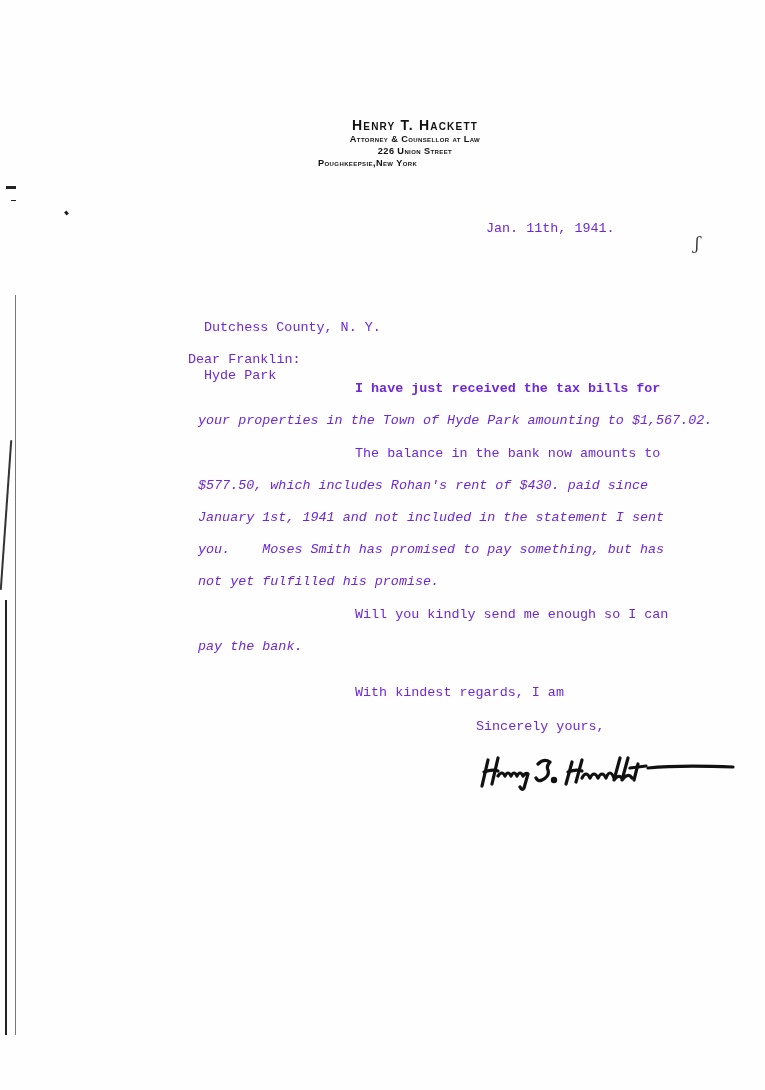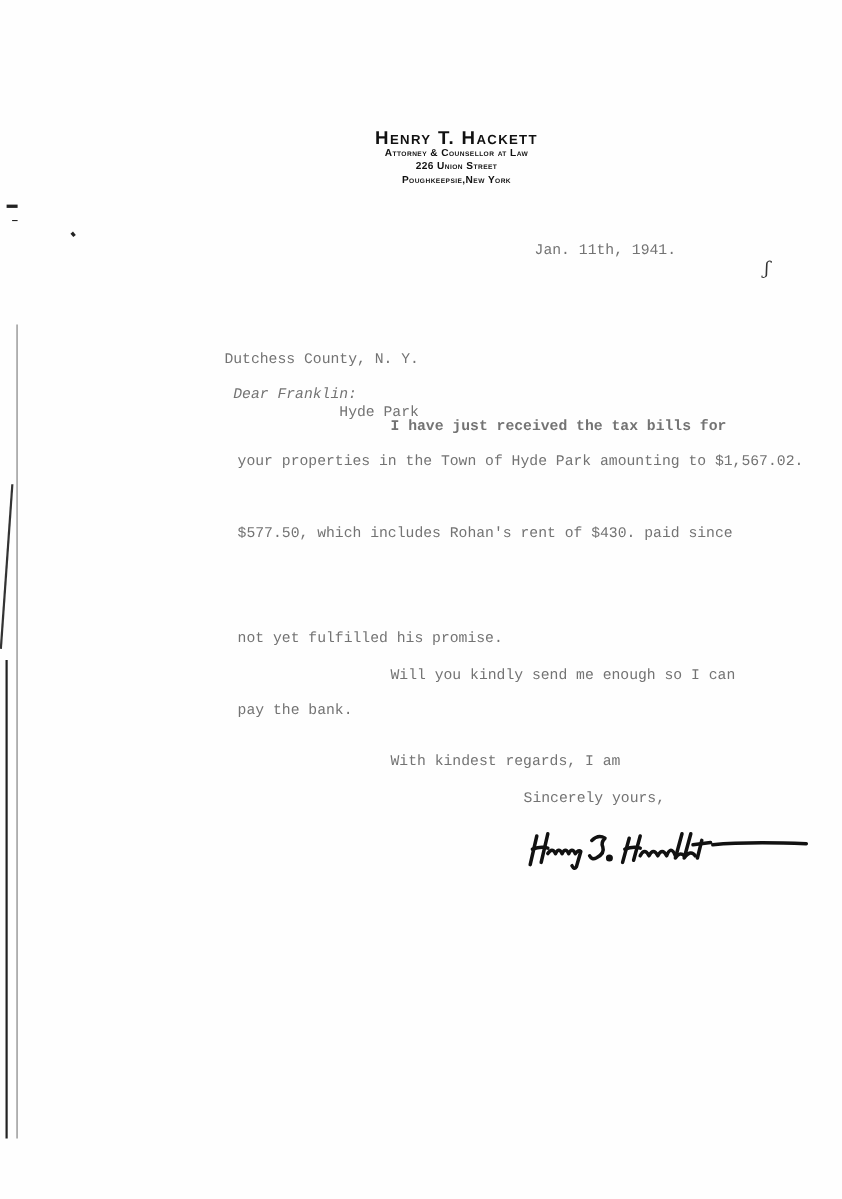--- a/index.html
+++ b/index.html
@@ -27,50 +27,49 @@
       left: 300px;
       top: 118px;
       width: 230px;
       text-align: center;
       font-family: "Liberation Sans", sans-serif;
       font-weight: bold;
       color: #111;
       letter-spacing: 0.5px;
     }
     .lh-name {
-      font-size: 17px;
+      font-size: 14px;
       letter-spacing: 1.2px;
       font-variant: small-caps;
       line-height: 15px;
     }
     .lh-line {
       font-size: 9.2px;
       font-variant: small-caps;
       line-height: 12px;
       letter-spacing: 0.4px;
     }
     .lh-city {
       display: flex;
-      justify-content: center;
+      justify-content: flex-start;
       padding: 0 18px 0 18px;
     }
     
     .tw {
       position: absolute;
       font-family: "Liberation Mono", monospace;
       font-size: 13.4px;
-      color: #737373;
+      color: #6d28d9;
       white-space: pre;
       line-height: 16px;
-      text-align: right;
     }
     .date { left: 486px; top: 221px; }
     .addr { left: 204px; top: 287px; line-height: 16.3px; }
-    .salutation { left: 212px; top: 352px; font-style: italic; }
-    .body-line { left: 216px; }
+    .salutation { left: 188px; top: 352px; }
+    .body-line { left: 198px; font-style: italic; }
     .indent { left: 355px; }
     .closing-sincerely { left: 476px; top: 719px; }
     
     .signature {
       position: absolute;
       left: 478px;
       top: 750px;
       width: 260px;
       height: 42px;
     }
@@ -116,21 +115,24 @@
 
   <div class="tw addr">
     <div>Dutchess County, N. Y.</div>
     <div>Hyde Park</div>
   </div>
 
   <div class="tw salutation">Dear Franklin:</div>
 
   <div class="tw indent" style="top:381px;font-weight:bold;">I have just received the tax bills for</div>
   <div class="tw body-line" style="top:413px;">your properties in the Town of Hyde Park amounting to $1,567.02.</div>
+  <div class="tw indent" style="top:446px;">The balance in the bank now amounts to</div>
   <div class="tw body-line" style="top:478px;">$577.50, which includes Rohan's rent of $430. paid since</div>
+  <div class="tw body-line" style="top:510px;">January 1st, 1941 and not included in the statement I sent</div>
+  <div class="tw body-line" style="top:542px;">you.    Moses Smith has promised to pay something, but has</div>
   <div class="tw body-line" style="top:574px;">not yet fulfilled his promise.</div>
   <div class="tw indent" style="top:607px;">Will you kindly send me enough so I can</div>
   <div class="tw body-line" style="top:639px;">pay the bank.</div>
   <div class="tw indent" style="top:685px;">With kindest regards, I am</div>
 
   <div class="tw closing-sincerely">Sincerely yours,</div>
 
   <div class="signature">
     <svg width="260" height="42" viewBox="0 0 260 42">
       <g fill="none" stroke="#111" stroke-width="3.2" stroke-linecap="round" stroke-linejoin="round">

